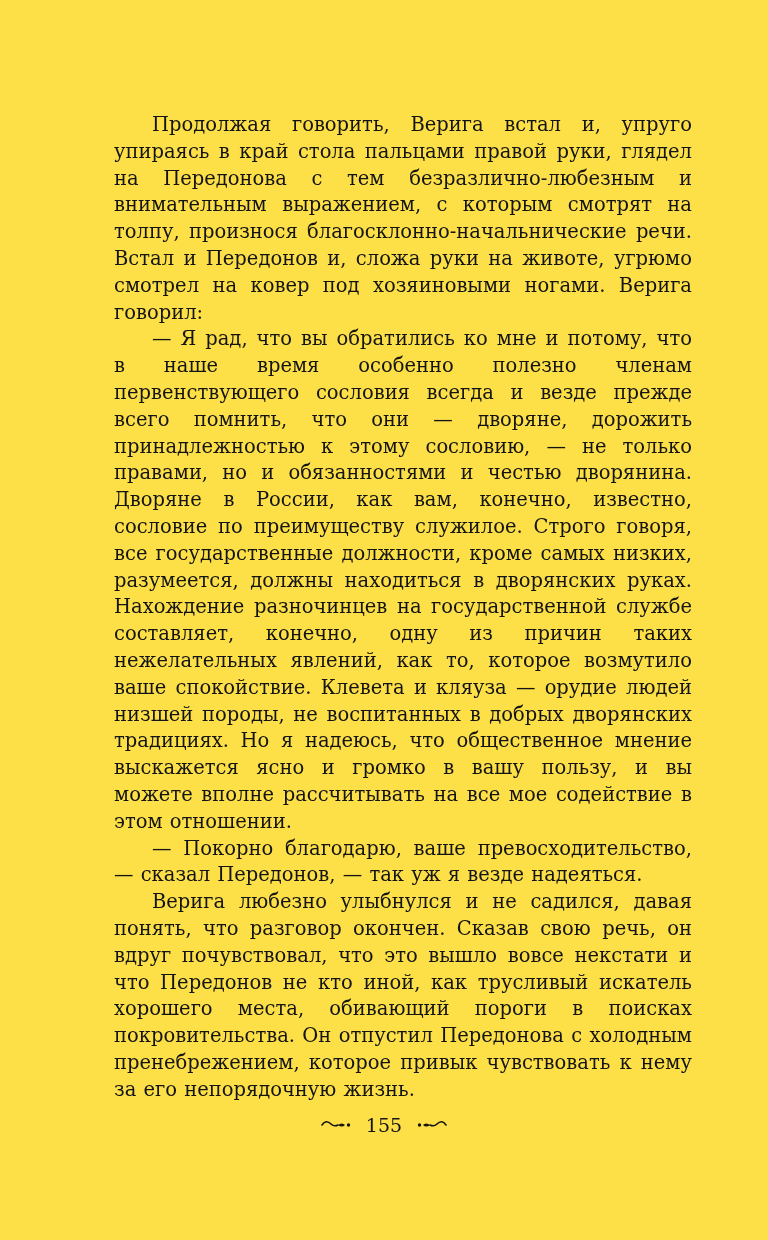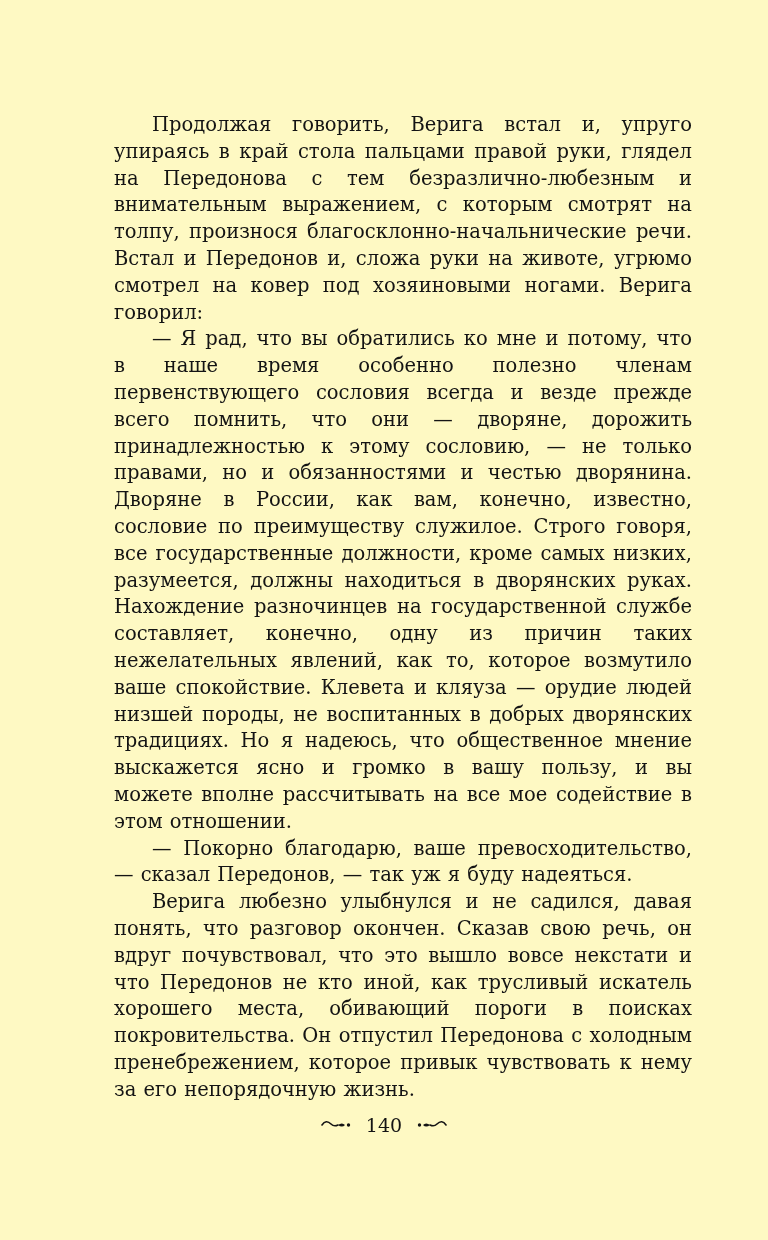--- a/index.html
+++ b/index.html
@@ -4,21 +4,21 @@
 <style>
   html, body {
     margin: 0;
     padding: 0;
     background: #ffffff;
   }
   .page {
     position: relative;
     width: 768px;
     height: 1240px;
-    background: #fef9c3;
+    background: #fde047;
     margin: 0 auto;
     overflow: hidden;
     font-family: "DejaVu Serif", "Liberation Serif", serif;
     color: #141414;
   }
   .text-block {
     position: absolute;
     left: 114px;
     top: 112px;
     width: 578px;
@@ -58,33 +58,33 @@
   }
 </style>
 </head>
 <body>
 
 <div class="page">
 
   <div class="text-block" lang="ru">
     <p>Продолжая говорить, Верига встал и, упруго упираясь в край стола пальцами правой руки, глядел на Передонова с тем безразлично-любезным и внимательным выражением, с которым смотрят на толпу, произнося благосклонно-начальнические речи. Встал и Передонов и, сложа руки на животе, угрюмо смотрел на ковер под хозяиновыми ногами. Верига говорил:</p>
     <p>— Я рад, что вы обратились ко мне и потому, что в наше время особенно полезно членам первенствующего сословия всегда и везде прежде всего помнить, что они — дворяне, дорожить принадлежностью к этому сословию, — не только правами, но и обязанностями и честью дворянина. Дворяне в России, как вам, конечно, известно, сословие по преимуществу служилое. Строго говоря, все государственные должности, кроме самых низких, разумеется, должны находиться в дворянских руках. Нахождение разночинцев на государственной службе составляет, конечно, одну из причин таких нежелательных явлений, как то, которое возмутило ваше спокойствие. Клевета и кляуза — орудие людей низшей породы, не воспитанных в добрых дворянских традициях. Но я надеюсь, что общественное мнение выскажется ясно и громко в вашу пользу, и вы можете вполне рассчитывать на все мое содействие в этом отношении.</p>
-    <p>— Покорно благодарю, ваше превосходительство, — сказал Передонов, — так уж я буду надеяться.</p>
+    <p>— Покорно благодарю, ваше превосходительство, — сказал Передонов, — так уж я везде надеяться.</p>
     <p>Верига любезно улыбнулся и не садился, давая понять, что разговор окончен. Сказав свою речь, он вдруг почувствовал, что это вышло вовсе некстати и что Передонов не кто иной, как трусливый искатель хорошего места, обивающий пороги в поисках покровительства. Он отпустил Передонова с холодным пренебрежением, которое привык чувствовать к нему за его непорядочную жизнь.</p>
   </div>
 
   <div class="footer">
     <span class="ornament">
       <svg width="30" height="14" viewBox="0 0 30 14" xmlns="http://www.w3.org/2000/svg">
         <path d="M1,7 Q5,1 10,6 Q13,9 17,7" fill="none" stroke="#141414" stroke-width="1.6" stroke-linecap="round"></path>
         <path d="M17,7 Q21,4 24,7 Q21,10 17,7 Z" fill="#141414"></path>
         <circle cx="27.5" cy="7" r="1.7" fill="#141414"></circle>
       </svg>
     </span>
-    <span class="page-number">140</span>
+    <span class="page-number">155</span>
     <span class="ornament">
       <svg width="30" height="14" viewBox="0 0 30 14" xmlns="http://www.w3.org/2000/svg" style="transform:scaleX(-1);">
         <path d="M1,7 Q5,1 10,6 Q13,9 17,7" fill="none" stroke="#141414" stroke-width="1.6" stroke-linecap="round"></path>
         <path d="M17,7 Q21,4 24,7 Q21,10 17,7 Z" fill="#141414"></path>
         <circle cx="27.5" cy="7" r="1.7" fill="#141414"></circle>
       </svg>
     </span>
   </div>
 
 </div>

